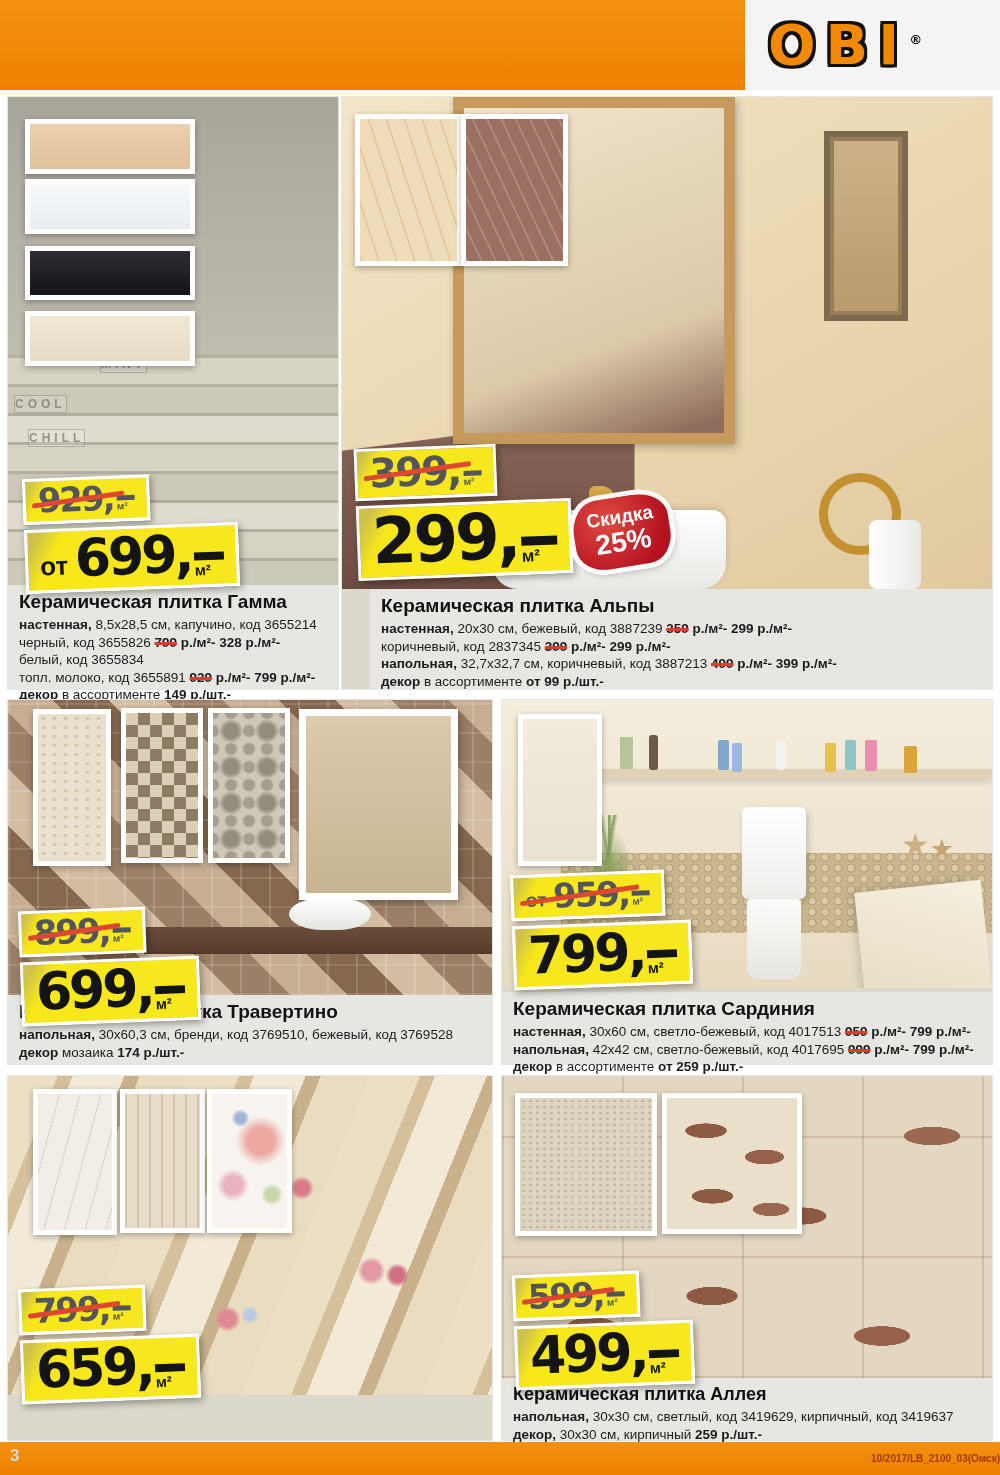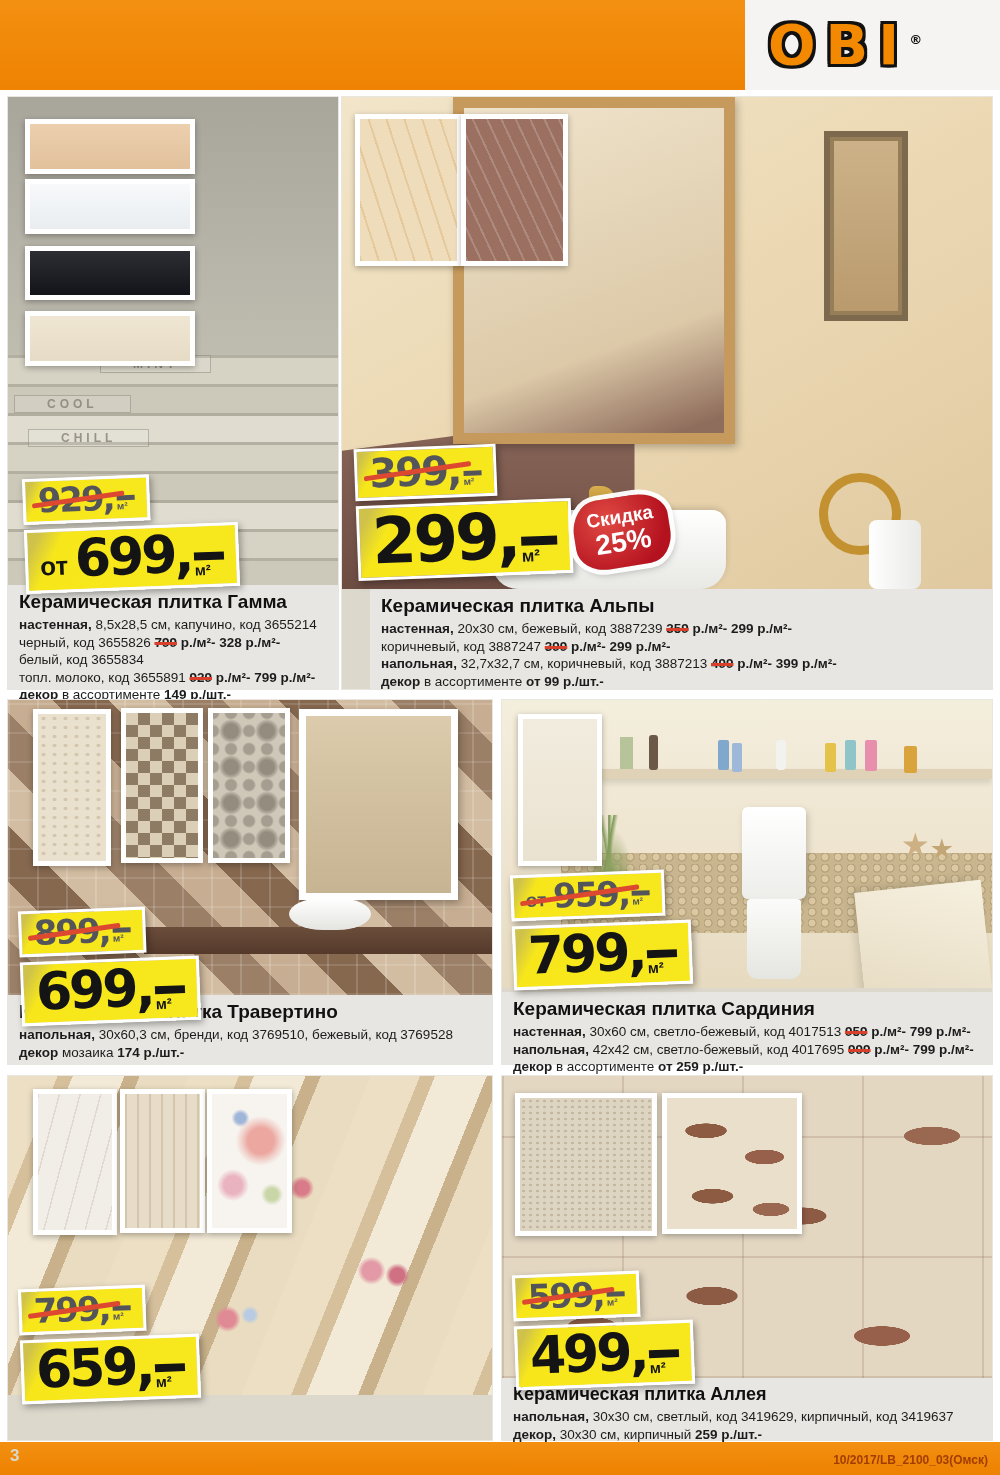--- a/index.html
+++ b/index.html
@@ -57,21 +57,21 @@
       radial-gradient(46px 15px at 430px 60px,#9a6750 0 60%,transparent 62%),
       radial-gradient(42px 15px at 210px 220px,#8d5a44 0 60%,transparent 62%),
       radial-gradient(46px 16px at 380px 260px,#96604a 0 60%,transparent 62%),
       radial-gradient(40px 14px at 90px 250px,#9a6750 0 60%,transparent 62%),
       repeating-linear-gradient(90deg,rgba(120,80,60,.18) 0 2px,transparent 2px 120px),
       repeating-linear-gradient(0deg,rgba(120,80,60,.18) 0 2px,transparent 2px 120px);}
 
   
   .wm{position:absolute;font-size:12px;font-weight:700;letter-spacing:4px;
       color:rgba(125,122,108,.75);border:1px solid rgba(125,122,108,.45);
-      padding:1px 32px;background:rgba(255,255,255,.12);}
+      padding:1px 0;background:rgba(255,255,255,.12);}
   .wm1{left:6px;top:298px;}
   .wm2{left:92px;top:258px;}
   .wm3{left:20px;top:332px;}
 
   
   .sw{position:absolute;border:5px solid #fff;box-shadow:0 2px 6px rgba(0,0,0,.3);}
 
   
   .prop{position:absolute;}
 
@@ -139,21 +139,21 @@
   .spec-line{font-size:13.5px;color:#1c1c1c;line-height:1.3;}
   .spec-line .b{font-weight:700;}
   .spec-line .strike{font-weight:700;text-decoration:line-through;
       -webkit-text-decoration-color:#d8402c;text-decoration-color:#d8402c;
       text-decoration-thickness:2.5px;}
 
   
   .footer{position:absolute;left:0;top:1442px;width:100%;height:33px;
       background:linear-gradient(#f39012,#ee8100);}
   .page-num{position:absolute;left:10px;top:4px;font-size:17px;font-weight:700;color:#d8d8cc;}
-  .footer-code{position:absolute;right:12px;top:11px;font-size:12px;font-weight:700;color:#a23d00;}
+  .footer-code{position:absolute;right:0;top:11px;font-size:10px;font-weight:700;color:#a23d00;}
 </style>
 </head>
 <body>
 
 <div class="header">
   <div class="header-orange"></div>
   <div class="obi-logo"><span>OBI</span><span class="obi-reg">®</span></div>
 </div>
 
 <section class="card c1">
@@ -239,21 +239,21 @@
     </div>
   </div>
   <div class="badge">
     <div class="b1">Скидка</div>
     <div class="b2">25%</div>
   </div>
   <div class="caption">
     <h3 class="title">Керамическая плитка Альпы</h3>
     <div class="specs">
         <div class="spec-line"><span class="b">настенная, </span><span>20х30 см, бежевый, код 3887239 </span><span class="b strike">359</span><span class="b"> р./м²- </span><span class="b">299 р./м²-</span></div>
-        <div class="spec-line"><span>коричневый, код 3887247 </span><span class="b strike">399</span><span class="b"> р./м²- </span><span class="b">299 р./м²-</span></div>
+        <div class="spec-line"><span>коричневый, код 2837345 </span><span class="b strike">399</span><span class="b"> р./м²- </span><span class="b">299 р./м²-</span></div>
         <div class="spec-line"><span class="b">напольная, </span><span>32,7х32,7 см, коричневый, код 3887213 </span><span class="b strike">499</span><span class="b"> р./м²- </span><span class="b">399 р./м²-</span></div>
         <div class="spec-line"><span class="b">декор </span><span>в ассортименте </span><span class="b">от 99 р./шт.-</span></div>
       </div>
   </div>
 </section>
 
 <section class="card c3">
   <div class="photo ph3">
     <div class="prop" style="right:7%;top:3%;width:30%;height:60%;border:7px solid #ffffff;background:linear-gradient(#dccbac,#c6b492);box-shadow:2px 3px 8px rgba(0,0,0,.3);"></div>
     <div class="prop" style="left:28%;right:0;bottom:14%;height:9%;background:linear-gradient(#6b4d3b,#553a2b);"></div>

